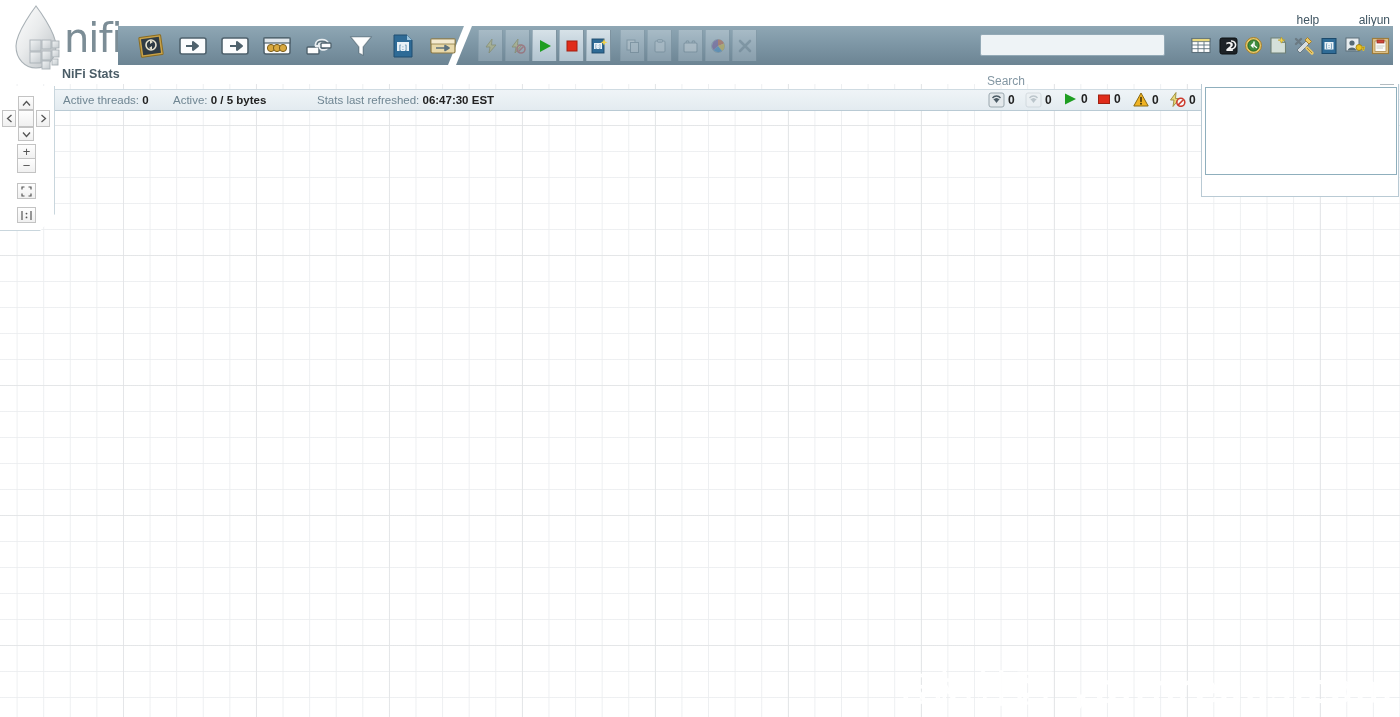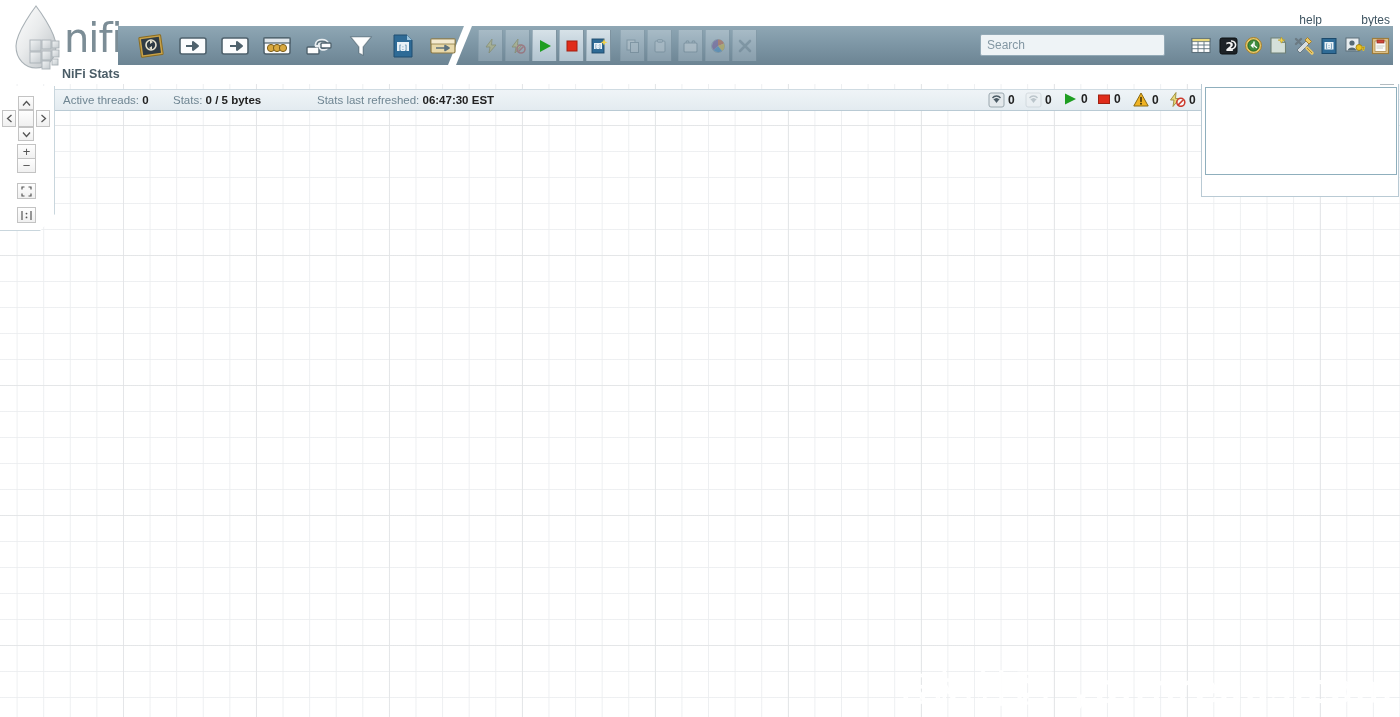--- a/index.html
+++ b/index.html
@@ -114,20 +114,21 @@
     background: #eef3f6;
     border: 1px solid #93a9b6;
     border-radius: 2px;
   }
   #search-input {
     width: 100%; height: 100%;
     border: 0; outline: none; background: transparent;
     font-family: "Liberation Sans", sans-serif;
     font-size: 12px; color: #6a7f8c;
     padding: 0 6px;
+    margin-top: 36px;
   }
   #search-input::placeholder { color: #8397a3; }
 
   #right-tools { position: absolute; left: 1070px; top: 3px; height: 33px; }
   .rtool {
     position: absolute; top: 4px; width: 25px; height: 25px;
     display:flex; align-items:center; justify-content:center;
     cursor: pointer;
   }
 
@@ -200,21 +201,21 @@
 <div id="app">
 
   <div id="canvas">
     <div id="watermark">云栖社区 yq.threads.com</div>
   </div>
 
   <div id="header">
 
     <div id="help-links">
       <a>help</a>
-      <a>bytes</a>
+      <a>aliyun</a>
     </div>
 
     <div id="logo">
       <svg width="118" height="74" viewBox="0 0 118 74">
         <defs>
           <linearGradient id="dropg" x1="0" y1="0" x2="1" y2="1">
             <stop offset="0%" stop-color="#ffffff"></stop>
             <stop offset="45%" stop-color="#e9ebec"></stop>
             <stop offset="100%" stop-color="#b9bfc3"></stop>
           </linearGradient>
@@ -455,21 +456,21 @@
       </div>
     </div>
   </div>
 
   <div id="statusbar">
     <div class="stat" style="left:10px;">
       <span>Active threads:</span>
       <b>0</b>
     </div>
     <div class="stat" style="left:120px;">
-      <span>Stats:</span>
+      <span>Active:</span>
       <b>0 / 5 bytes</b>
     </div>
     <div class="stat" style="left:264px;">
       <span>Stats last refreshed:</span>
       <b>06:47:30 EST</b>
     </div>
 
     <div class="cstat" style="left:935px;">
       <svg width="17" height="16" viewBox="0 0 17 16">
         <rect x="1" y="1" width="15" height="14" rx="2" fill="#e4e9ec" stroke="#9aa7ae" stroke-width="1"></rect>

